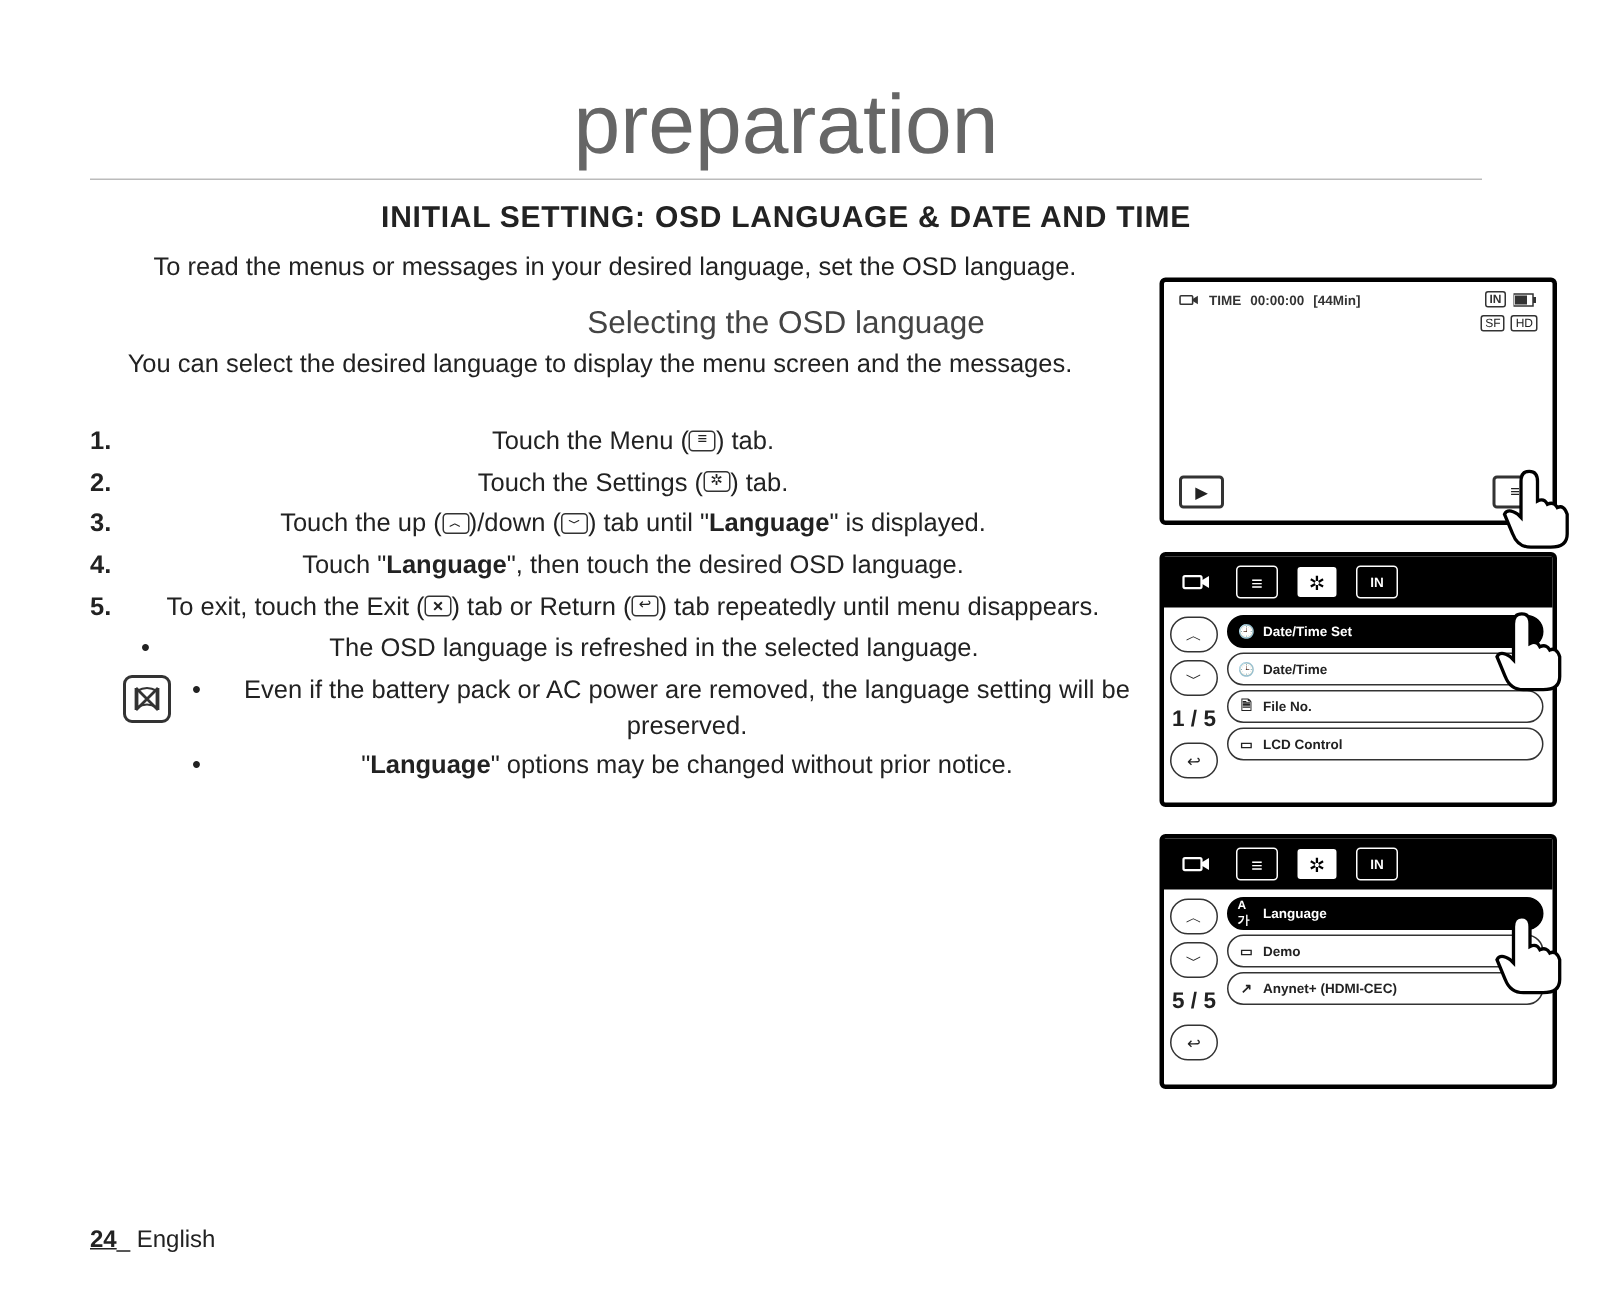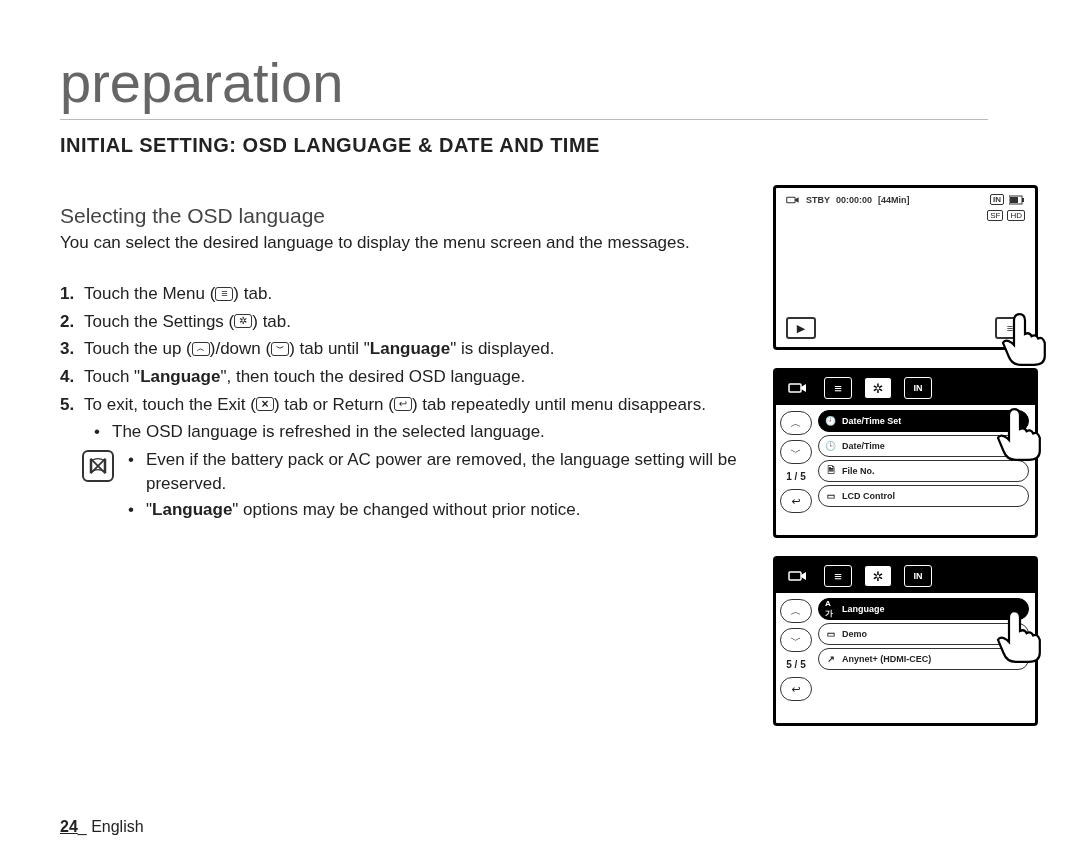--- a/index.html
+++ b/index.html
@@ -1,17 +1,17 @@
 <!DOCTYPE html>
 <html><head>
 <meta charset="utf-8">
 <style>
   * { margin:0; padding:0; box-sizing:border-box; }
   body { font-family: Arial, Helvetica, sans-serif; color:#222; background:#fff; width:1080px; height:866px; position:relative; }
-  .page { padding:50px 92px 40px 60px; }
+  .page { padding:50px 92px 40px 60px;text-align:center; }
   .title { font-size:56px; font-weight:300; color:#666; letter-spacing:0px; margin-bottom:4px; font-family: Arial, sans-serif; }
   .rule { border:none; border-top:1px solid #bbb; margin-bottom:14px; }
   .h2 { font-size:20px; font-weight:bold; letter-spacing:0.5px; margin-bottom:10px; }
   .intro { font-size:17px; line-height:1.35; margin-bottom:14px; max-width:700px; }
   .h3 { font-size:21px; font-weight:400; color:#444; margin-bottom:4px; }
   .para { font-size:17px; line-height:1.3; max-width:680px; margin-bottom:24px; }
   ol.steps { list-style:none; counter-reset: step; margin-left:0; max-width:700px;margin-top:28px; }
   ol.steps > li { counter-increment: step; font-size:17px; line-height:1.45; margin-bottom:3px; padding-left:24px; position:relative; }
   ol.steps > li::before { content: counter(step) "."; position:absolute; left:0; font-weight:bold; }
   ul.bullets { list-style:none; margin-top:3px; padding-left:28px; }
@@ -51,37 +51,37 @@
 
   .lcd2, .lcd3 { height:170px; background:#fff; }
   .tabbar { position:absolute; top:0; left:0; right:0; height:34px; background:#000; display:flex; align-items:center; padding:0 8px; gap:12px; }
   .tab-ico { width:28px; height:22px; border-radius:3px; display:flex; align-items:center; justify-content:center; color:#fff; font-size:13px; }
   .tab-ico.cam { border:none; }
   .tab-ico.box { border:1.5px solid #fff; }
   .tab-ico.active { background:#fff; color:#000; border-color:#000; }
   .listarea { position:absolute; top:34px; left:0; right:0; bottom:0; display:flex; }
   .navcol { width:40px; display:flex; flex-direction:column; align-items:center; gap:5px; padding:6px 4px; }
   .navbtn { width:32px; height:24px; border:1.5px solid #333; border-radius:12px; display:flex; align-items:center; justify-content:center; font-size:11px; background:#fff; }
-  .pagecount { font-size:10px; font-weight:bold; margin:2px 0; text-align:center; width:32px; }
+  .pagecount { font-size:15px; font-weight:bold; margin:2px 0; text-align:center; width:32px; }
   .itemcol { flex:1; padding:5px 6px 5px 2px; display:flex; flex-direction:column; gap:3px; }
   .menuitem { height:22px; border:1.5px solid #333; border-radius:11px; display:flex; align-items:center; gap:5px; padding:0 6px; font-size:9px; font-weight:bold; background:#fff; }
   .menuitem.hi { background:#000; color:#fff; border-color:#000; }
   .menuitem .ii { width:12px; height:12px; display:inline-flex; align-items:center; justify-content:center; font-size:9px; }
   .lcd2 .hand { right:-20px; top:36px; }
   .lcd3 .hand { right:-20px; top:50px; }
 </style>
 </head>
 <body>
 
 <div class="page">
   <div class="title">preparation</div>
   <hr class="rule">
   <div class="h2">INITIAL SETTING: OSD LANGUAGE &amp; DATE AND TIME</div>
   <div class="intro">
-    <br>
+    <span>To read the menus or messages in your desired language, set the OSD language.</span><br>
   </div>
   <div class="h3">Selecting the OSD language</div>
   <div class="para">You can select the desired language to display the menu screen and the messages.</div>
 
   <ol class="steps">
     <li>
       <span>Touch the Menu (</span><span class="inline-icon ico-lines"></span><span>) tab.</span>
     </li>
     <li>
       <span>Touch the Settings (</span><span class="inline-icon ico-gear"></span><span>) tab.</span>
@@ -118,21 +118,21 @@
 </div>
 
 <div class="screens">
 
   <div class="lcd lcd1">
     <div class="statusbar">
       <svg class="cam" viewBox="0 0 20 14">
           <rect x="1" y="3" width="12" height="8" rx="1" stroke="#333" stroke-width="1.5" fill="none"></rect>
           <path d="M13 6 L18 3 L18 11 L13 8 Z" fill="#333"></path>
         </svg>
-      <span>STBY</span>
+      <span>TIME</span>
       <span>00:00:00</span>
       <span>[44Min]</span>
       <span class="right">
         <span class="badge">IN</span>
         <svg width="16" height="10" viewBox="0 0 16 10">
             <rect x="0" y="1" width="13" height="8" stroke="#333" stroke-width="1" fill="none"></rect>
             <rect x="13" y="3" width="2" height="4" fill="#333"></rect>
             <rect x="1" y="2" width="8" height="6" fill="#333"></rect>
           </svg>
       </span>

